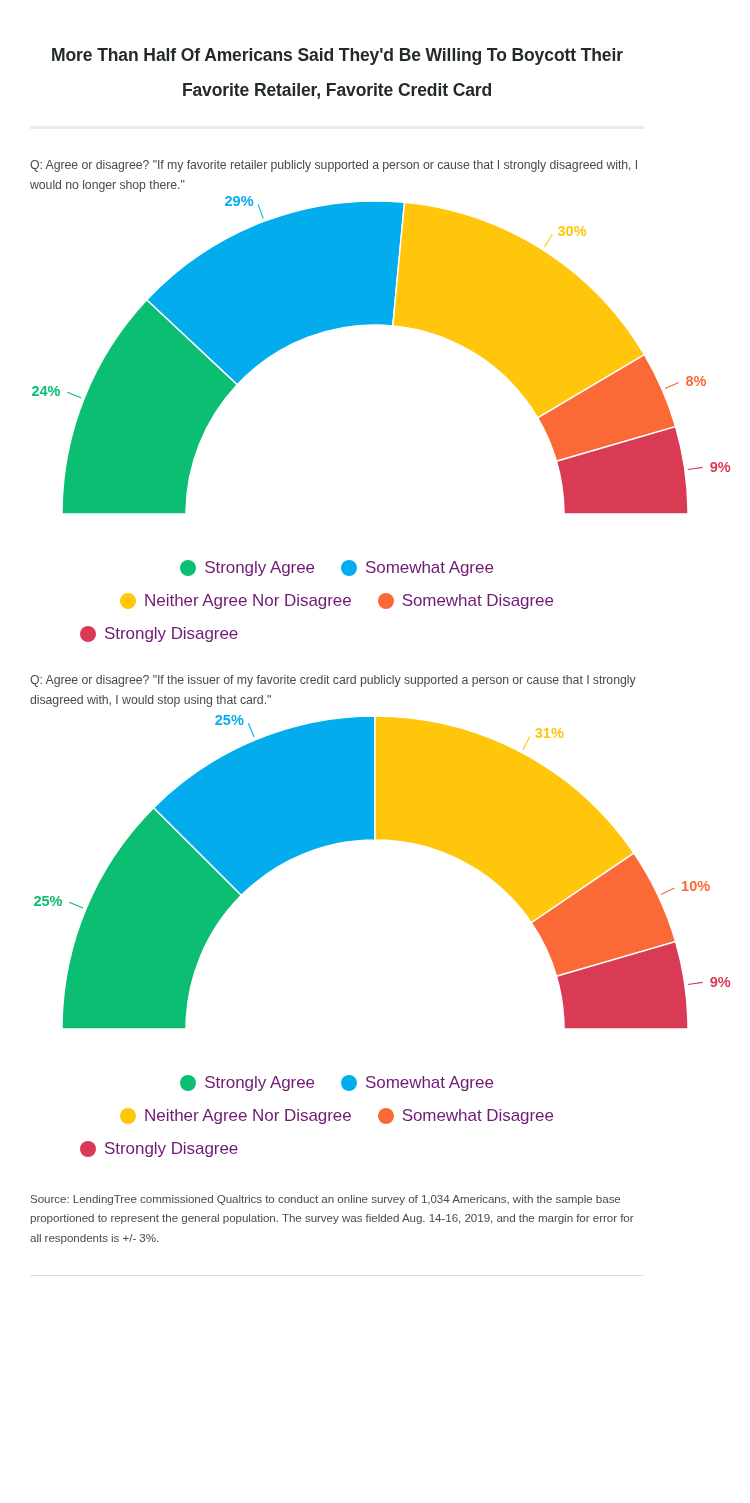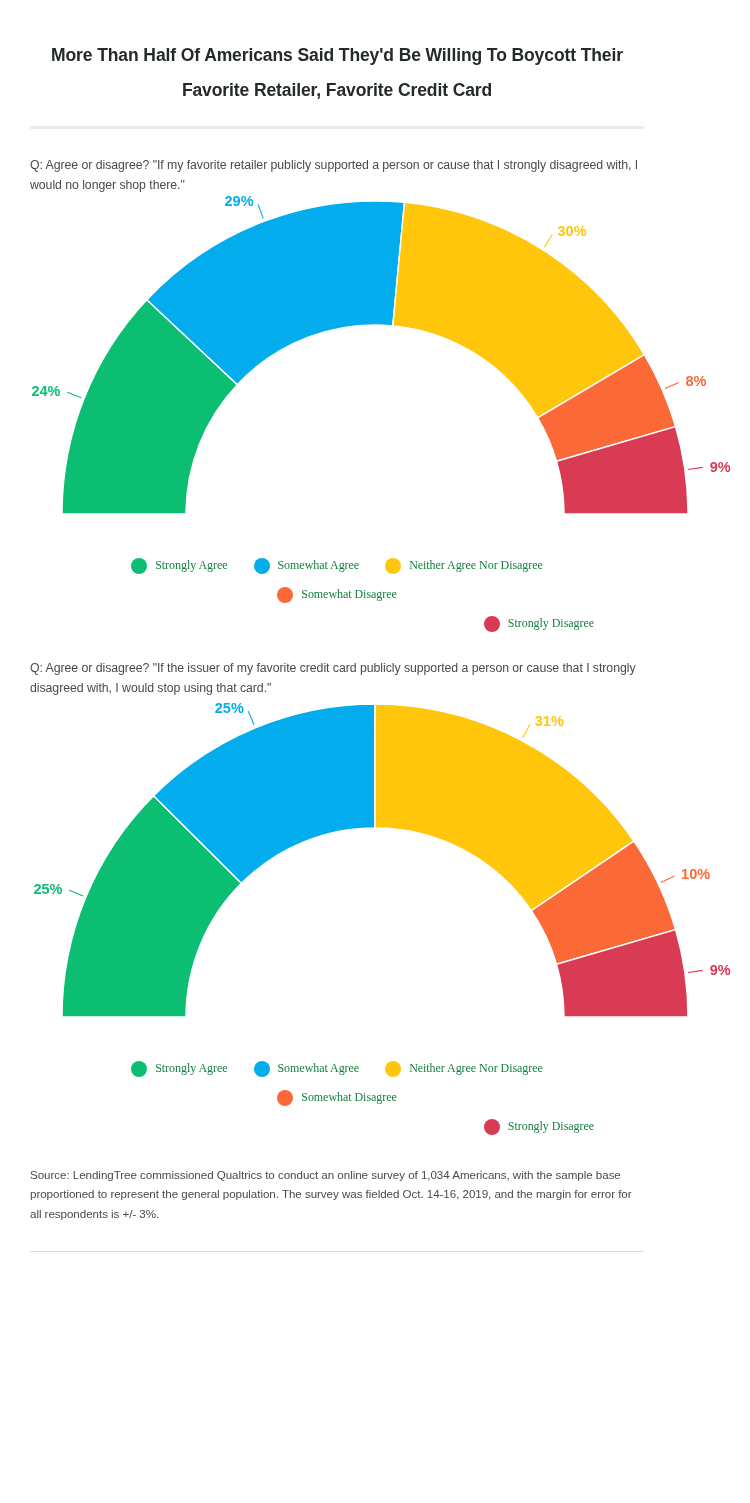--- a/index.html
+++ b/index.html
@@ -69,27 +69,26 @@
     align-items: center;
     gap: 8px;
   }
   .legend-dot {
     width: 16px; height: 16px;
     border-radius: 50%;
     display: block;
     flex: 0 0 auto;
   }
   .legend-label {
-    font-size: 12px;
-    color: #15803d;
+    font-size: 17px;
+    color: #701a75;
     white-space: nowrap;
     letter-spacing: -0.05px;
-    font-family: Liberation Serif, serif;
-  }
-  .legend-row-2 { width: 100%; display: flex; justify-content: flex-end; }
+  }
+  .legend-row-2 { width: 100%; display: flex; justify-content: flex-start; }
 
   
   .source {
     font-size: 11.6px;
     line-height: 1.68;
     color: #4a4a4a;
     margin-top: 30px;
     letter-spacing: -0.05px;
   }
 
@@ -211,18 +210,18 @@
         </div>
         <div class="legend-row-2">
           <div class="legend-item">
             <span class="legend-dot" style="background:#D93A54"></span>
             <span class="legend-label">Strongly Disagree</span>
           </div>
         </div>
       </div>
   </div>
 
-  <p class="source">Source: LendingTree commissioned Qualtrics to conduct an online survey of 1,034 Americans, with the sample base proportioned to represent the general population. The survey was fielded Oct. 14-16, 2019, and the margin for error for all respondents is +/- 3%.</p>
+  <p class="source">Source: LendingTree commissioned Qualtrics to conduct an online survey of 1,034 Americans, with the sample base proportioned to represent the general population. The survey was fielded Aug. 14-16, 2019, and the margin for error for all respondents is +/- 3%.</p>
 
   <div class="rule thin" style="margin-top:28px;"></div>
 
 
 </div>
 
 </body></html>

